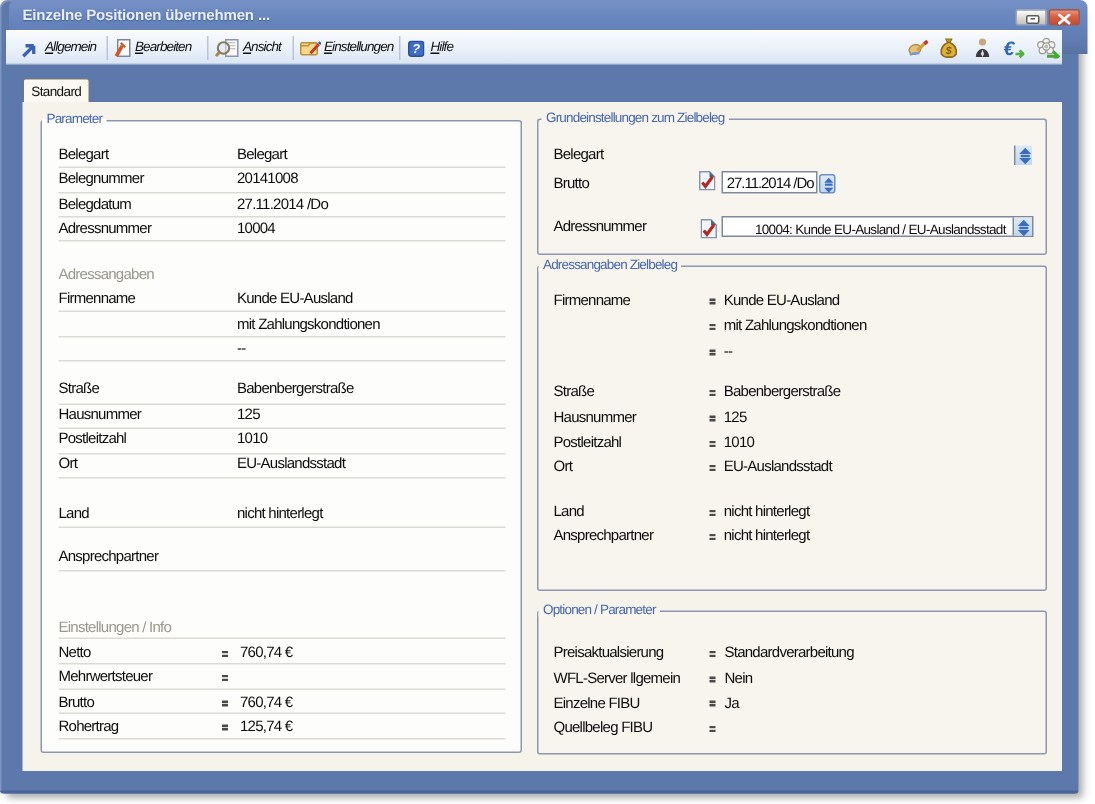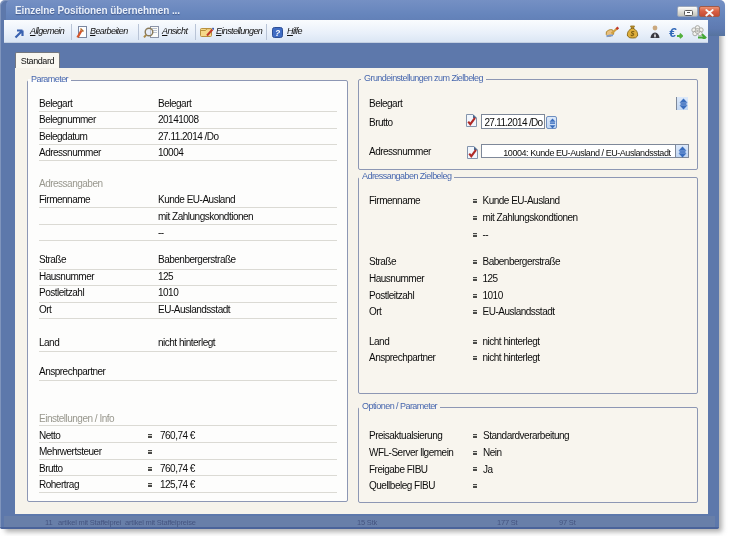--- a/index.html
+++ b/index.html
@@ -270,26 +270,20 @@
  <div class="t" style="left:369px;top:352.4px">Ansprechpartner</div>
     <div class="mk" style="left:472.5px;top:356.3px"></div>
     <div class="t" style="left:482.5px;top:352.4px">nicht hinterlegt</div>
 
  <div class="t" style="left:369px;top:430.1px">Preisaktualsierung</div>
     <div class="mk" style="left:472.5px;top:434px"></div>
     <div class="t" style="left:483px;top:430.1px">Standardverarbeitung</div>
  <div class="t" style="left:369px;top:447.1px">WFL-Server llgemein</div>
     <div class="mk" style="left:472.5px;top:451px"></div>
     <div class="t" style="left:483px;top:447.1px">Nein</div>
- <div class="t" style="left:369px;top:463.5px">Freigabe FIBU</div>
+ <div class="t" style="left:369px;top:463.5px">Einzelne FIBU</div>
     <div class="mk" style="left:472.5px;top:467.4px"></div>
     <div class="t" style="left:483px;top:463.5px">Ja</div>
  <div class="t" style="left:369px;top:479.9px">Quellbeleg FIBU</div>
     <div class="mk" style="left:472.5px;top:483.8px"></div>
 
- <div id="dimrow">
-  <div class="dimtx" style="left:41px">11&nbsp;&nbsp;&nbsp;artikel mit Staffelprei&nbsp;&nbsp;artikel mit Staffelpreise</div>
-  <div class="dimtx" style="left:353px">15 Stk</div>
-  <div class="dimtx" style="left:493px">177 St</div>
-  <div class="dimtx" style="left:555px">97 St</div>
- </div>
  <div id="botline"></div>
 </div>
 
 </body></html>

